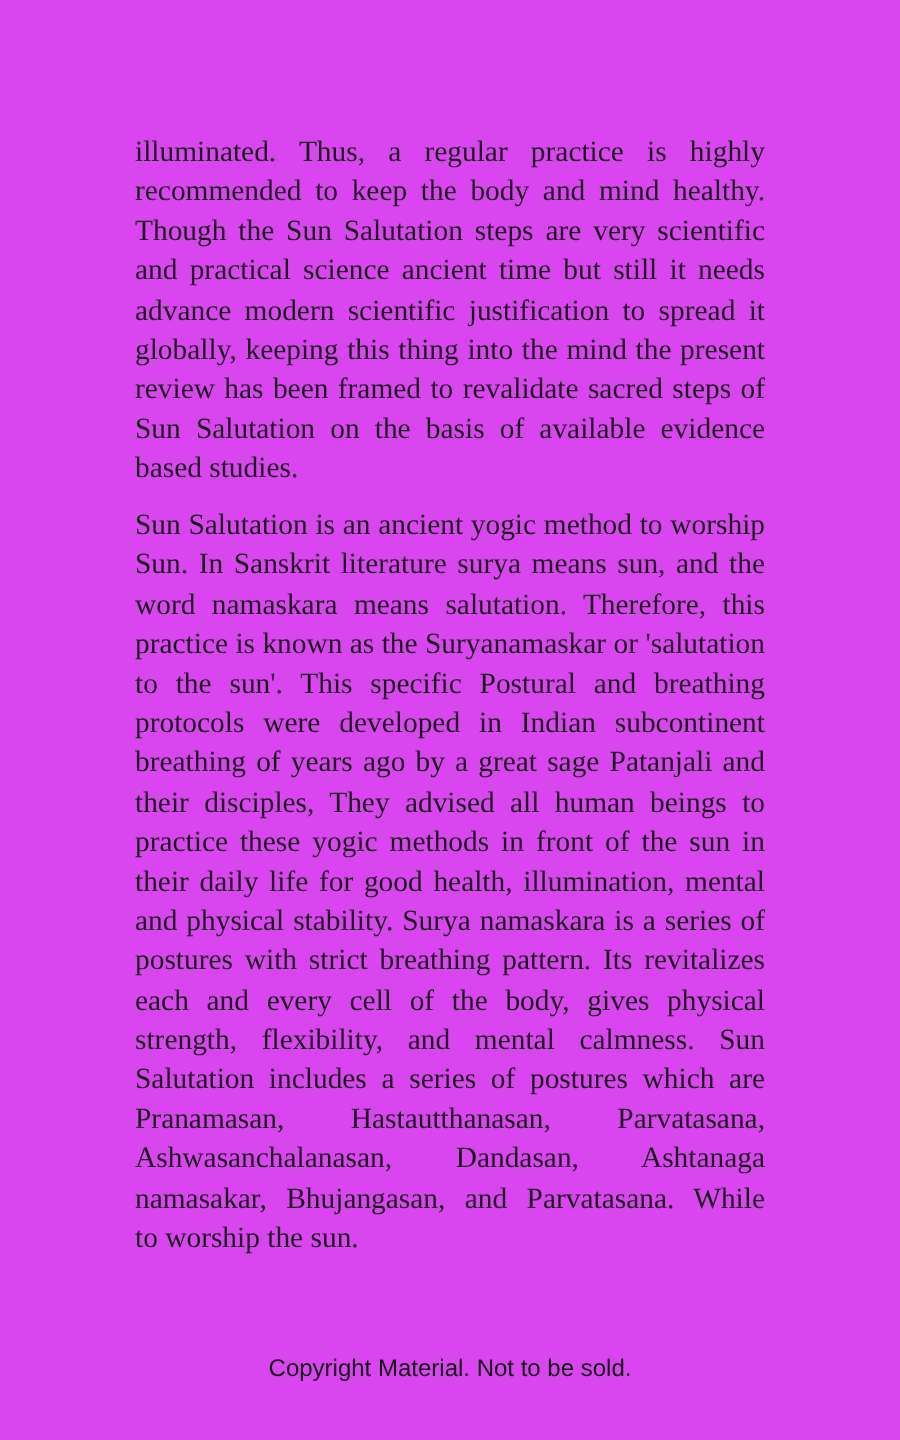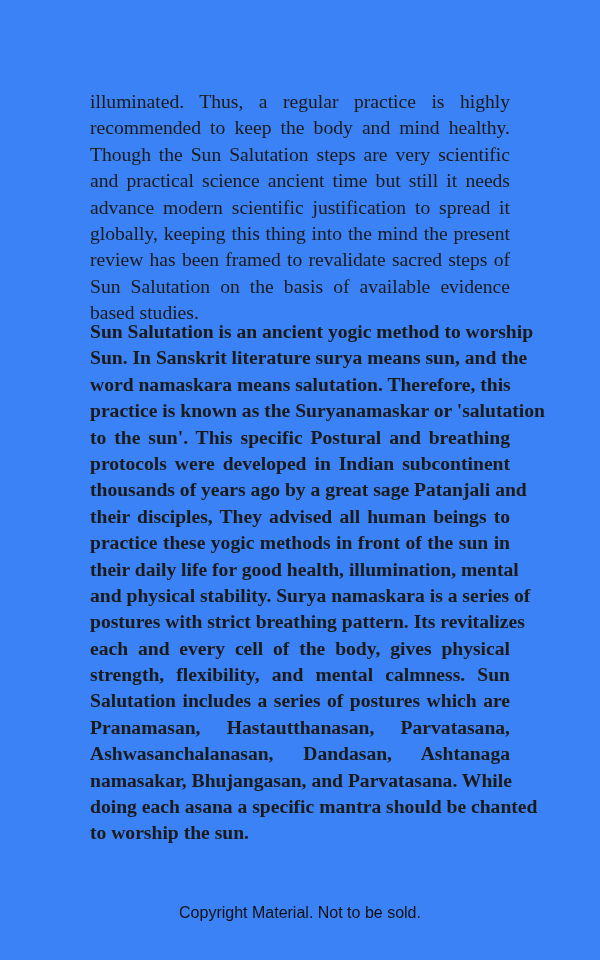--- a/index.html
+++ b/index.html
@@ -10,32 +10,32 @@
   body {
     width: 600px;
     height: 960px;
     position: relative;
     overflow: hidden;
   }
   .page {
     position: absolute;
     left: 0; top: 0;
     width: 600px; height: 960px;
-    background: #3b82f6;
+    background: #d946ef;
   }
   .text-block {
     position: absolute;
     left: 90px;
     width: 420px;
     font-family: "Liberation Serif", "DejaVu Serif", serif;
     font-size: 19.6px;
     color: #1a1a1a;
   }
   .para1 { top: 89px; }
-  .para2 { top: 319px; font-weight: bold; }
+  .para2 { top: 338px; }
   .line {
     display: block;
     height: 26.4px;
     line-height: 26.4px;
     white-space: nowrap;
     text-align: justify;
     text-align-last: justify;
   }
   .line.last {
     text-align: center;
@@ -69,31 +69,30 @@
     <span class="line last">based studies.</span>
   </div>
 
   <div class="text-block para2">
     <span class="line">Sun Salutation is an ancient yogic method to worship</span>
     <span class="line">Sun. In Sanskrit literature surya means sun, and the</span>
     <span class="line">word namaskara means salutation. Therefore, this</span>
     <span class="line">practice is known as the Suryanamaskar or 'salutation</span>
     <span class="line">to the sun'. This specific Postural and breathing</span>
     <span class="line">protocols were developed in Indian subcontinent</span>
-    <span class="line">thousands of years ago by a great sage Patanjali and</span>
+    <span class="line">breathing of years ago by a great sage Patanjali and</span>
     <span class="line">their disciples, They advised all human beings to</span>
     <span class="line">practice these yogic methods in front of the sun in</span>
     <span class="line">their daily life for good health, illumination, mental</span>
     <span class="line">and physical stability. Surya namaskara is a series of</span>
     <span class="line">postures with strict breathing pattern. Its revitalizes</span>
     <span class="line">each and every cell of the body, gives physical</span>
     <span class="line">strength, flexibility, and mental calmness. Sun</span>
     <span class="line">Salutation includes a series of postures which are</span>
     <span class="line">Pranamasan, Hastautthanasan, Parvatasana,</span>
     <span class="line">Ashwasanchalanasan, Dandasan, Ashtanaga</span>
     <span class="line">namasakar, Bhujangasan, and Parvatasana. While</span>
-    <span class="line">doing each asana a specific mantra should be chanted</span>
     <span class="line last">to worship the sun.</span>
   </div>
 
   <div class="footer">Copyright Material. Not to be sold.</div>
 
 </div>
 
 </body></html>

